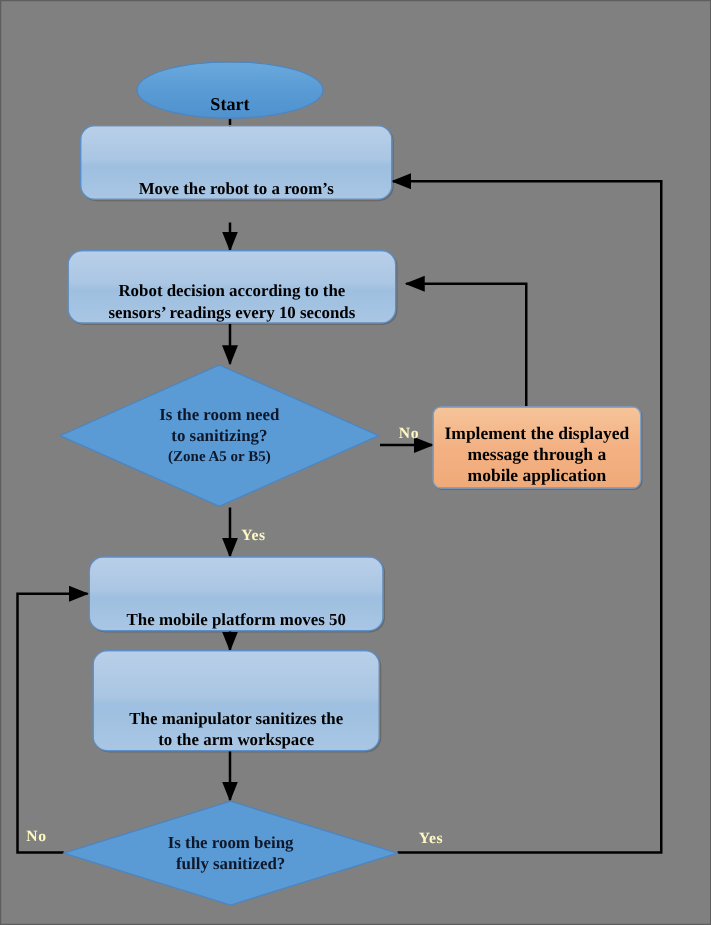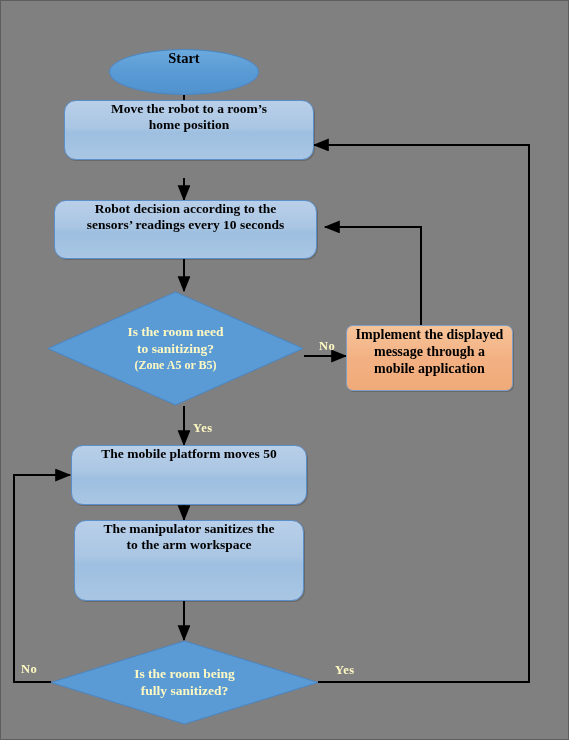--- a/index.html
+++ b/index.html
@@ -19,21 +19,21 @@
   }
   #svg-layer {
     position: absolute;
     left: 0; top: 0;
     width: 569px;
     height: 740px;
   }
   .node {
     position: absolute;
     display: flex;
-    align-items: flex-start;
+    align-items: flex-end;
     justify-content: center;
     text-align: center;
     font-weight: bold;
     color: #000;
     line-height: 1.22;
     box-sizing: border-box;
     z-index: 3;
   }
   .proc {
     border-radius: 12px;
@@ -62,21 +62,21 @@
   .decision-text {
     position: absolute;
     left: 0; top: 0;
     width: 100%; height: 100%;
     display: flex;
     flex-direction: column;
     align-items: center;
     justify-content: center;
     text-align: center;
     font-weight: bold;
-    color: #fef9c3;
+    color: #0f172a;
     line-height: 1.25;
     font-size: 13.5px;
   }
   .decision-text .sub {
     font-size: 12px;
   }
   .edge-label {
     position: absolute;
     font-weight: bold;
     font-size: 12.5px;
@@ -120,21 +120,20 @@
     <polyline points="317,681 528,681 528,144 313,144" fill="none" stroke="#000" stroke-width="2" marker-end="url(#arrow)"></polyline>
   </svg>
 
   <div class="node terminator" style="left:108px; top:48px; width:150px; height:46px;">
     <span>Start</span>
   </div>
 
   <div class="node proc" style="left:63px; top:99px; width:250px; height:60px;">
     <span>
       <span class="ln1">Move the robot to a room’s</span>
-      <span class="ln1">home position</span>
     </span>
   </div>
 
   <div class="node proc" style="left:53px; top:199px; width:263px; height:59px;">
     <span>
       <span class="ln1">Robot decision according to the</span>
       <span class="ln1">sensors’ readings every 10 seconds</span>
     </span>
   </div>
 

